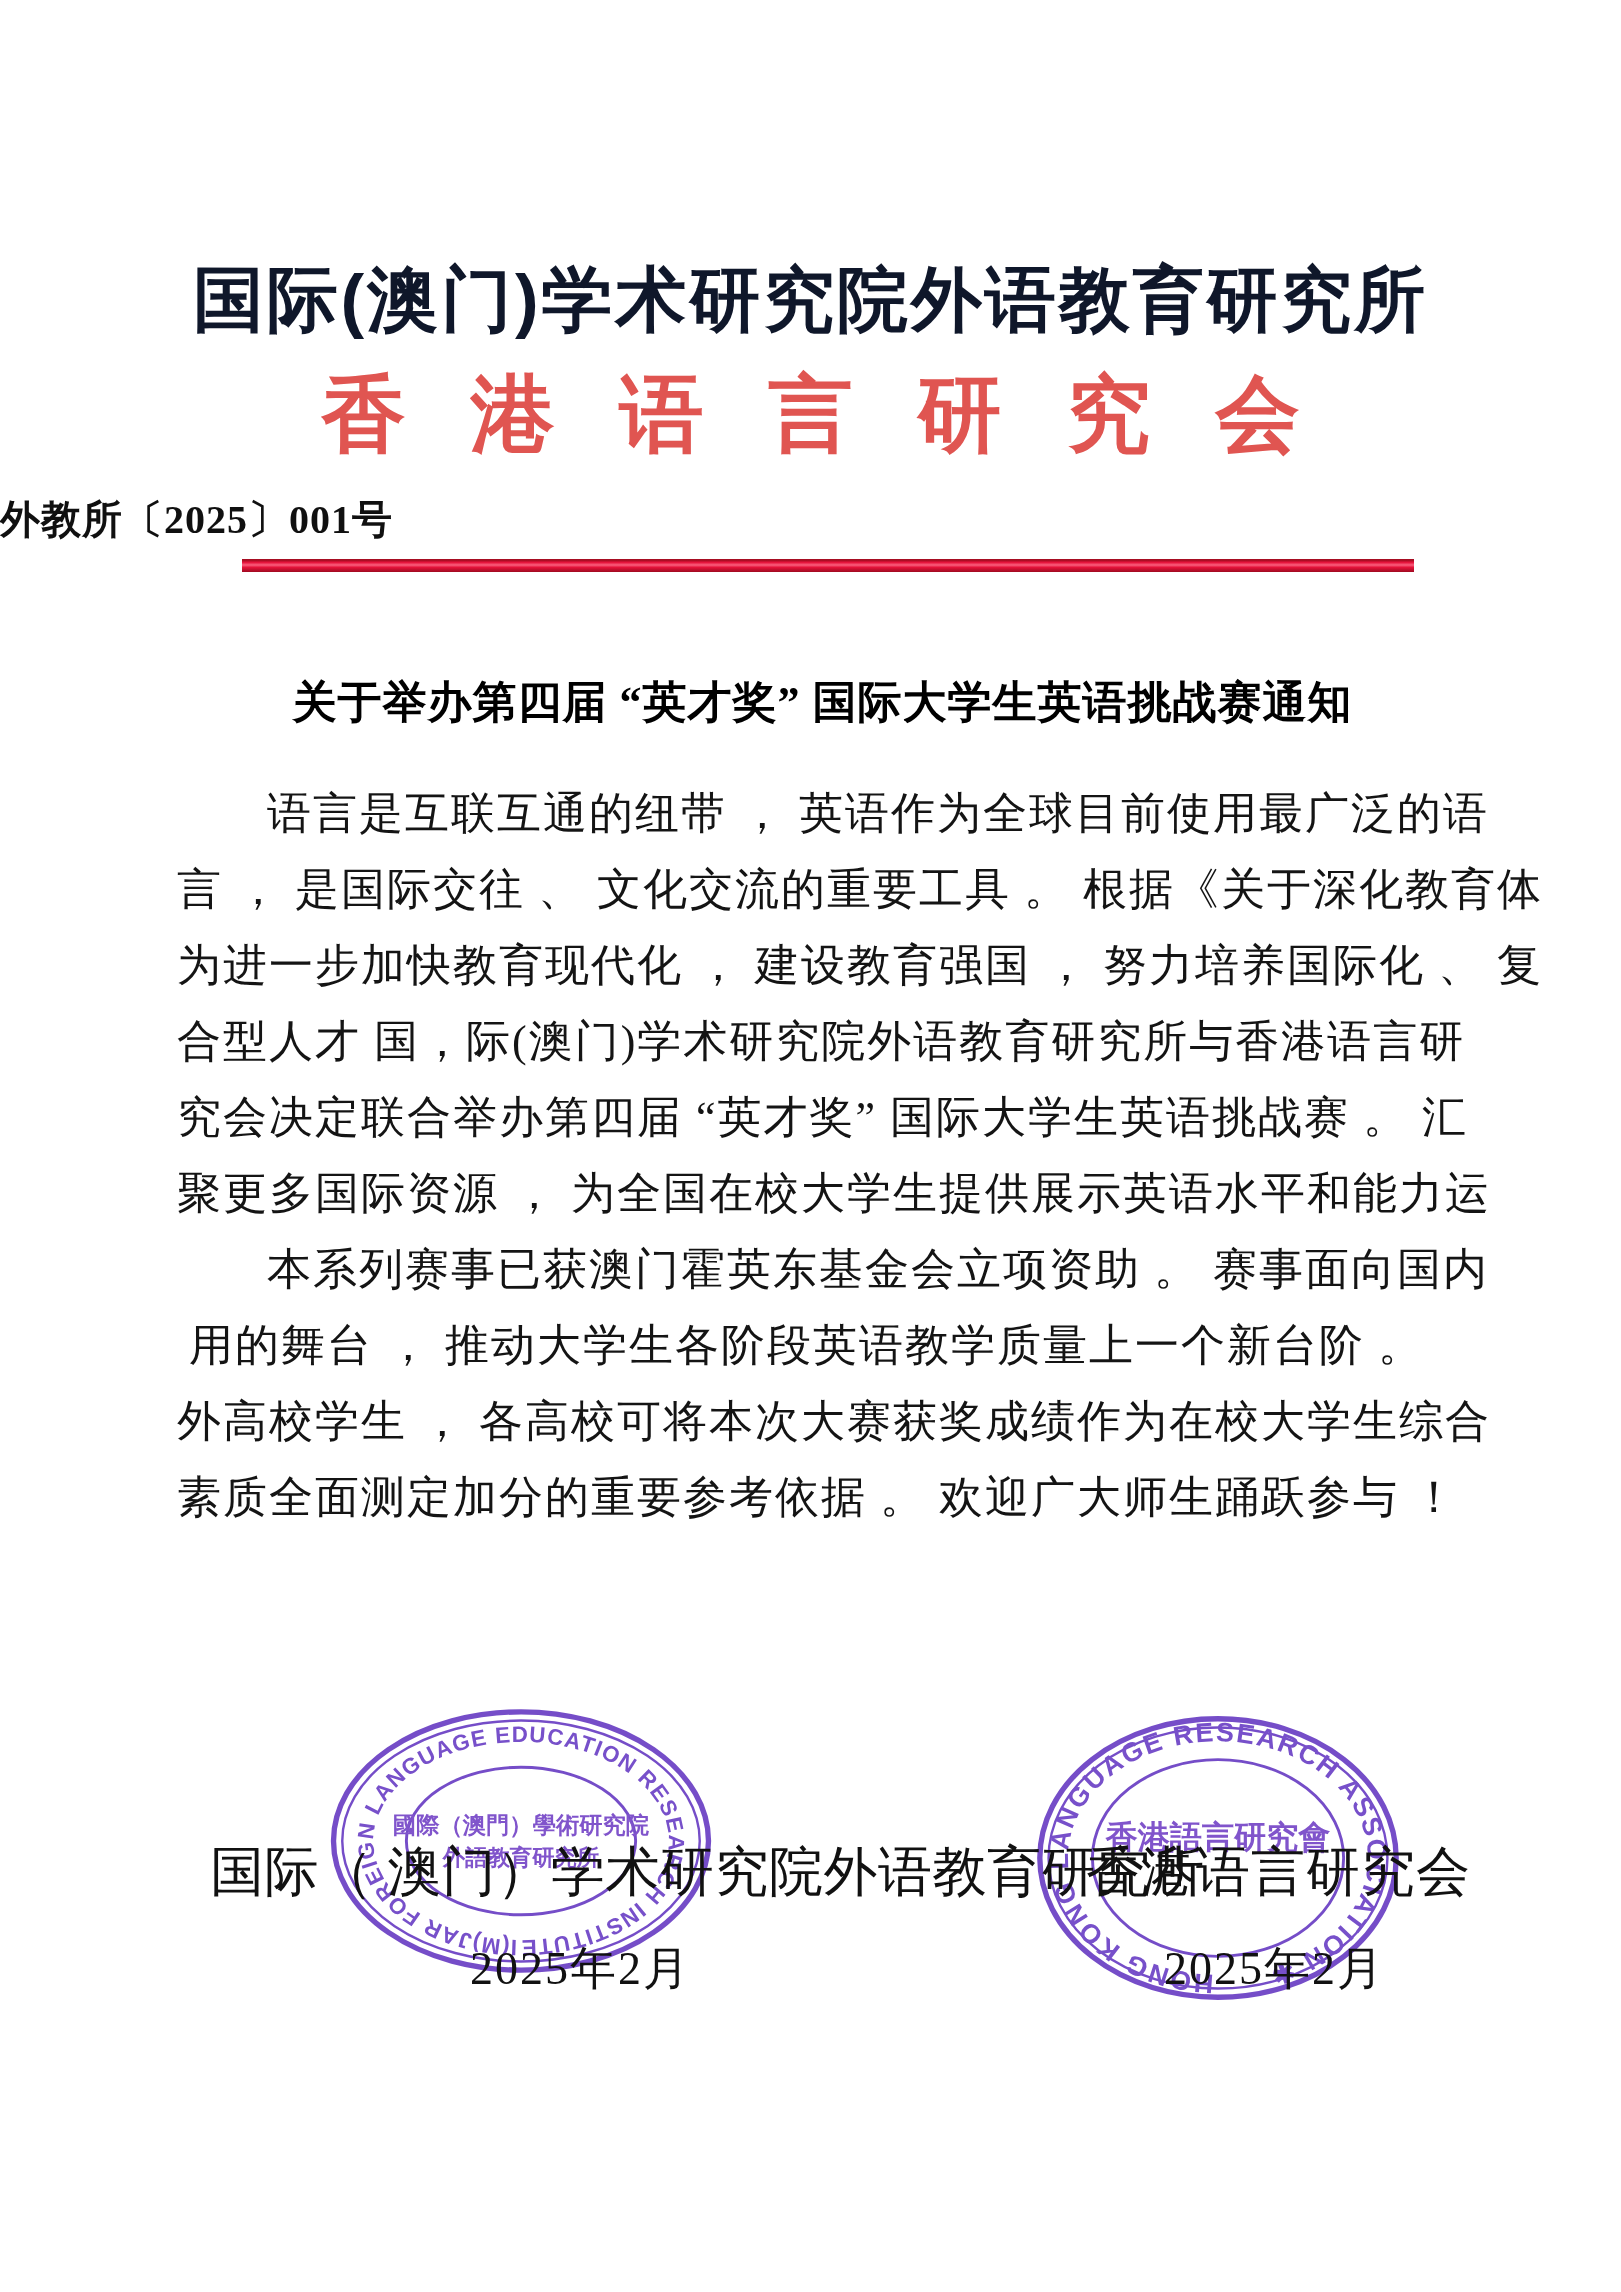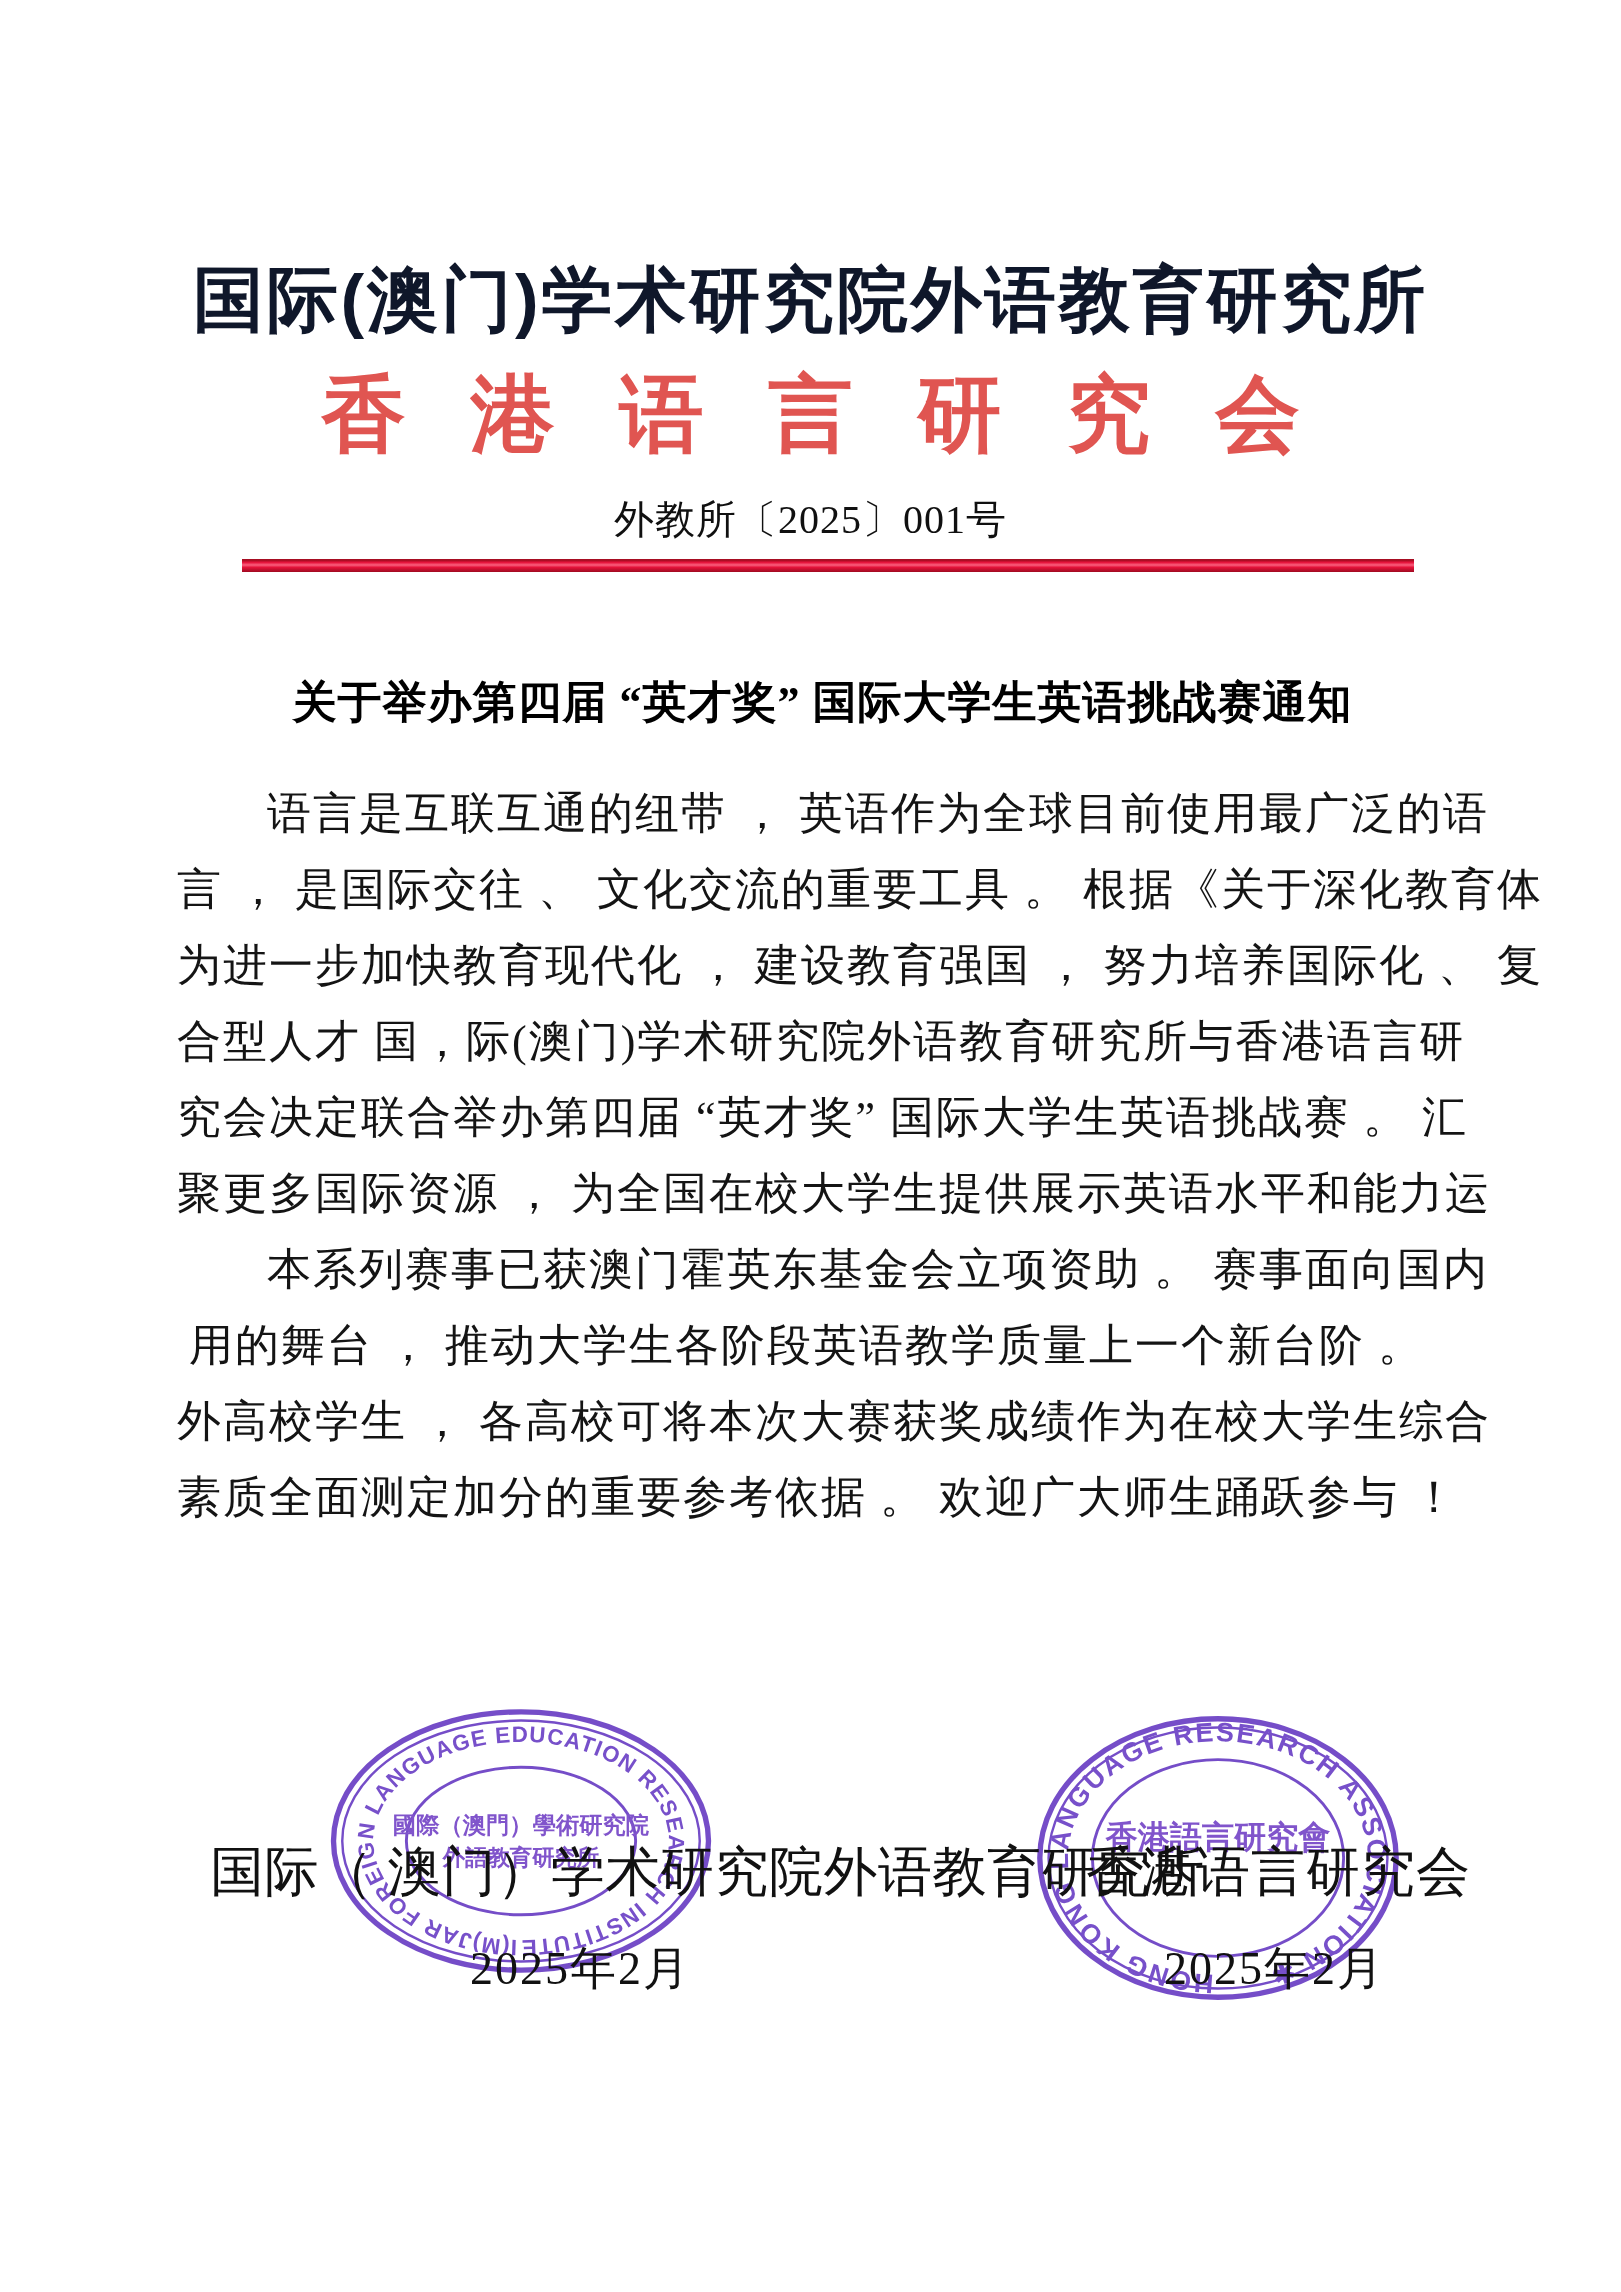--- a/index.html
+++ b/index.html
@@ -19,22 +19,22 @@
   }
   .org2{
     position:absolute;top:367px;left:0;width:100%;
     text-align:center;
     font-family:"Liberation Sans", sans-serif;
     font-weight:bold;font-size:84px;line-height:94px;
     color:#e05551;letter-spacing:65px;text-indent:65px;white-space:nowrap;
   }
   .doc-number{
     position:absolute;top:494px;left:0;width:100%;
-    text-align:center;font-size:40px;line-height:51px;color:#101010;
-    letter-spacing:1px;white-space:nowrap;
+    font-size:40px;line-height:51px;color:#101010;
+    letter-spacing:1px;white-space:nowrap;font-weight:bold;
   }
   .red-rule{
     position:absolute;top:559px;left:242px;width:1172px;height:12.7px;
     background:linear-gradient(180deg,
       #a70d22 0%, #a70d22 10%,
       #e5123a 26%, #f9607e 46%, #e5123a 64%,
       #9f0a20 100%);
   }
   .notice-title{
     position:absolute;top:674px;left:12px;width:100%;

